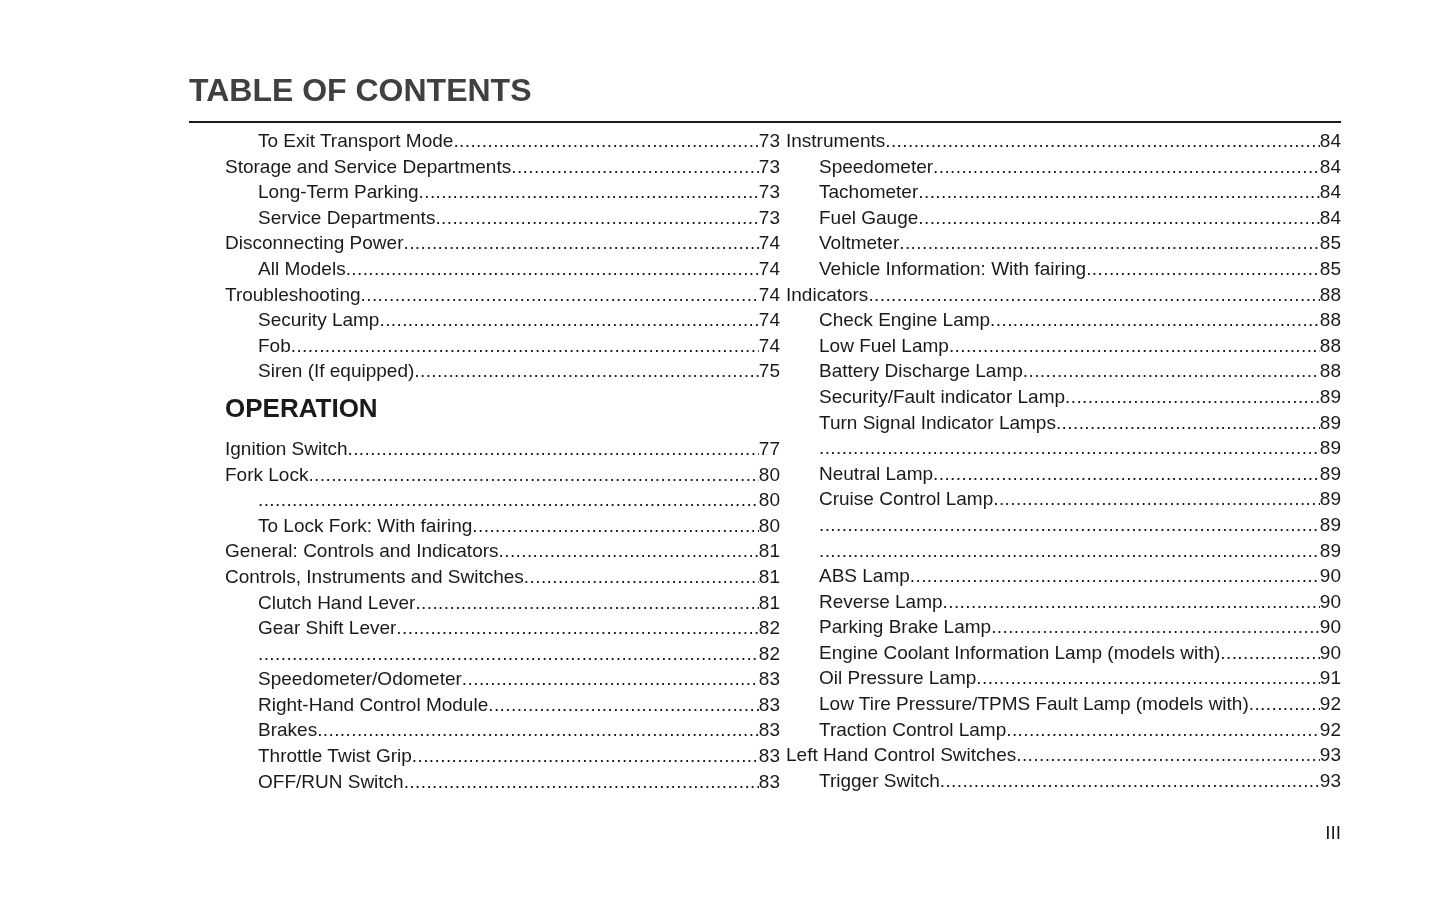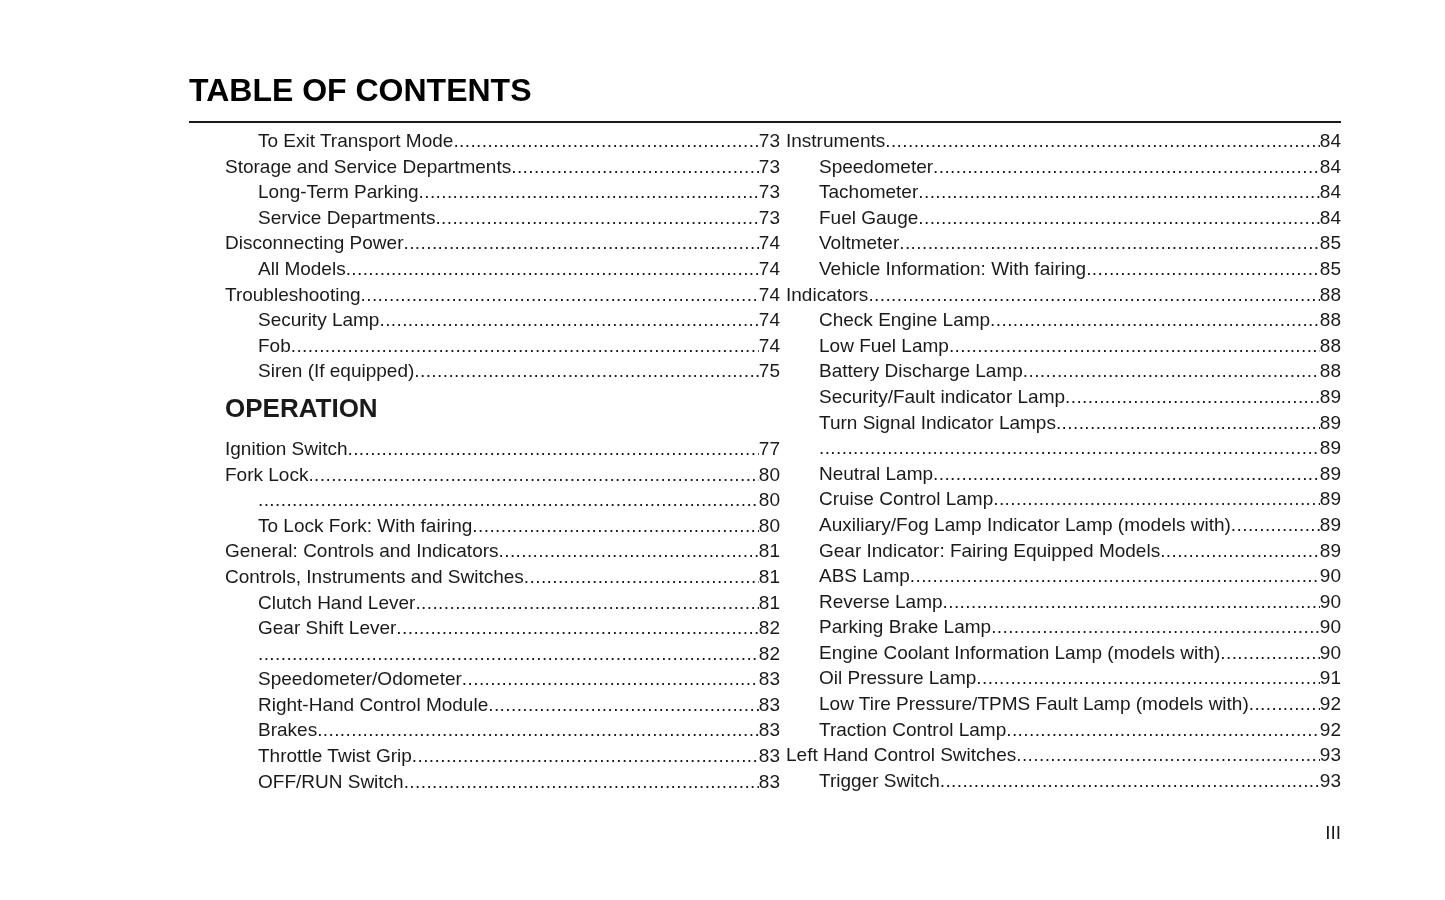--- a/index.html
+++ b/index.html
@@ -3,21 +3,21 @@
 <meta charset="utf-8">
 <style>
   html, body { margin: 0; padding: 0; background: #ffffff; }
   body {
     width: 1445px; height: 900px; position: relative; overflow: hidden;
     font-family: "Liberation Sans", sans-serif; color: #1a1a1a;
   }
   .page-title {
     position: absolute; left: 189px; top: 70px;
     font-size: 32px; font-weight: bold; letter-spacing: 0px; line-height: 40px;
-    color: #000000;
+    color: #404040;
   }
   .title-rule {
     position: absolute; left: 189px; top: 121px; width: 1152px; height: 2px;
     background: #1a1a1a;
   }
   .column {
     position: absolute; top: 128px; width: 555px;
   }
   .col-left { left: 189px; margin-left: 36px; }
   .col-right { left: 786px; width: 555px; }
@@ -246,26 +246,24 @@
         <span class="toc-label">Neutral Lamp</span>
         <span class="toc-dots"></span>
         <span class="toc-page">89</span>
       </div>
       <div class="toc-row level-2">
         <span class="toc-label">Cruise Control Lamp</span>
         <span class="toc-dots"></span>
         <span class="toc-page">89</span>
       </div>
       <div class="toc-row level-2">
-        <span class="toc-label">Auxiliary/Fog Lamp Indicator Lamp (models with)</span>
-        <span class="toc-dots"></span>
-        <span class="toc-page">89</span>
-      </div>
-      <div class="toc-row level-2">
-        <span class="toc-label">Gear Indicator: Fairing Equipped Models</span>
+        <span class="toc-dots"></span>
+        <span class="toc-page">89</span>
+      </div>
+      <div class="toc-row level-2">
         <span class="toc-dots"></span>
         <span class="toc-page">89</span>
       </div>
       <div class="toc-row level-2">
         <span class="toc-label">ABS Lamp</span>
         <span class="toc-dots"></span>
         <span class="toc-page">90</span>
       </div>
       <div class="toc-row level-2">
         <span class="toc-label">Reverse Lamp</span>

